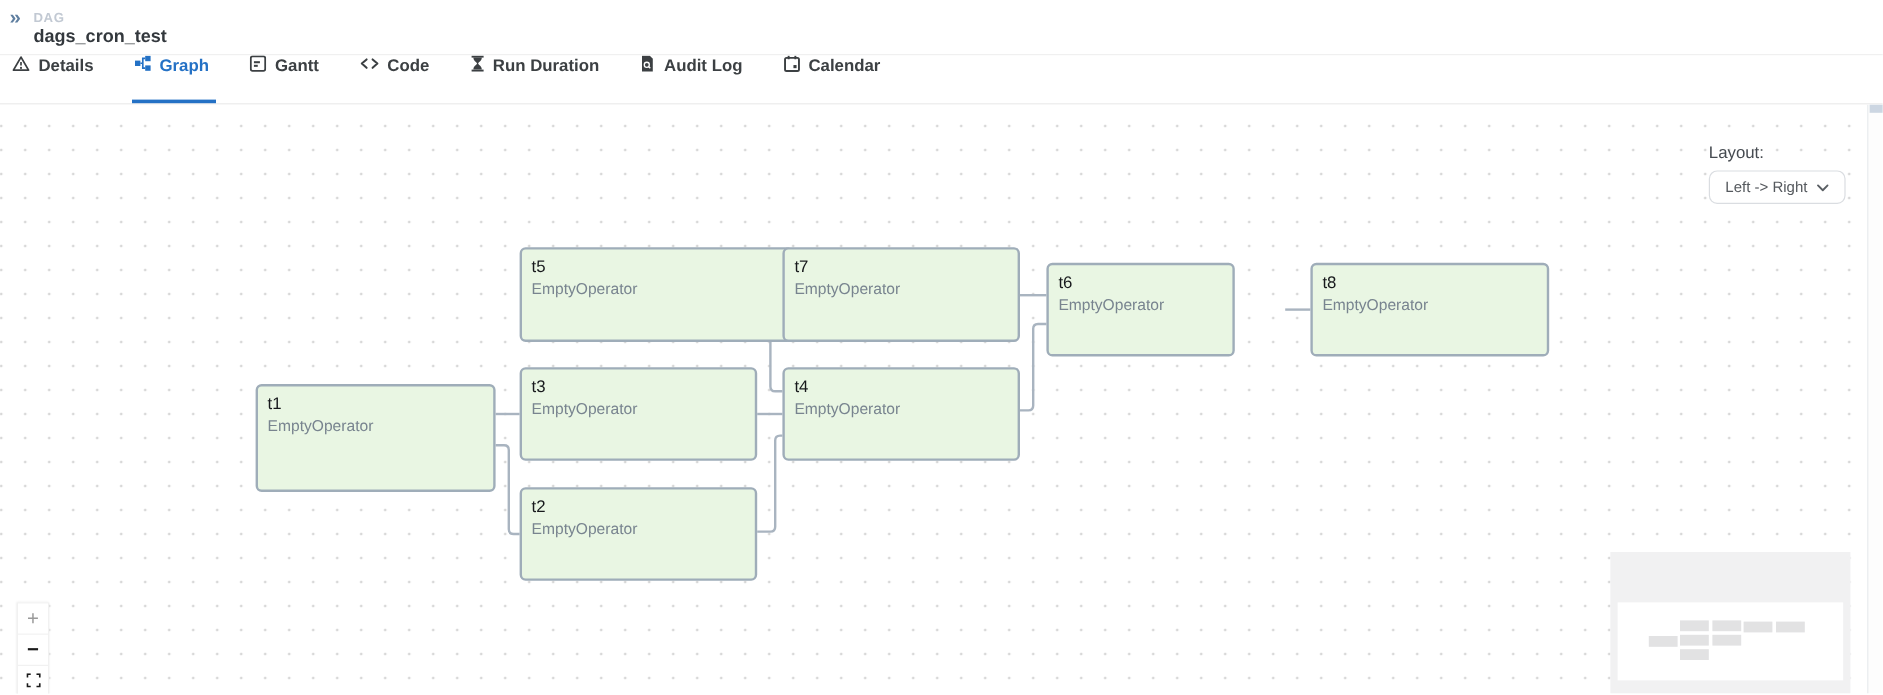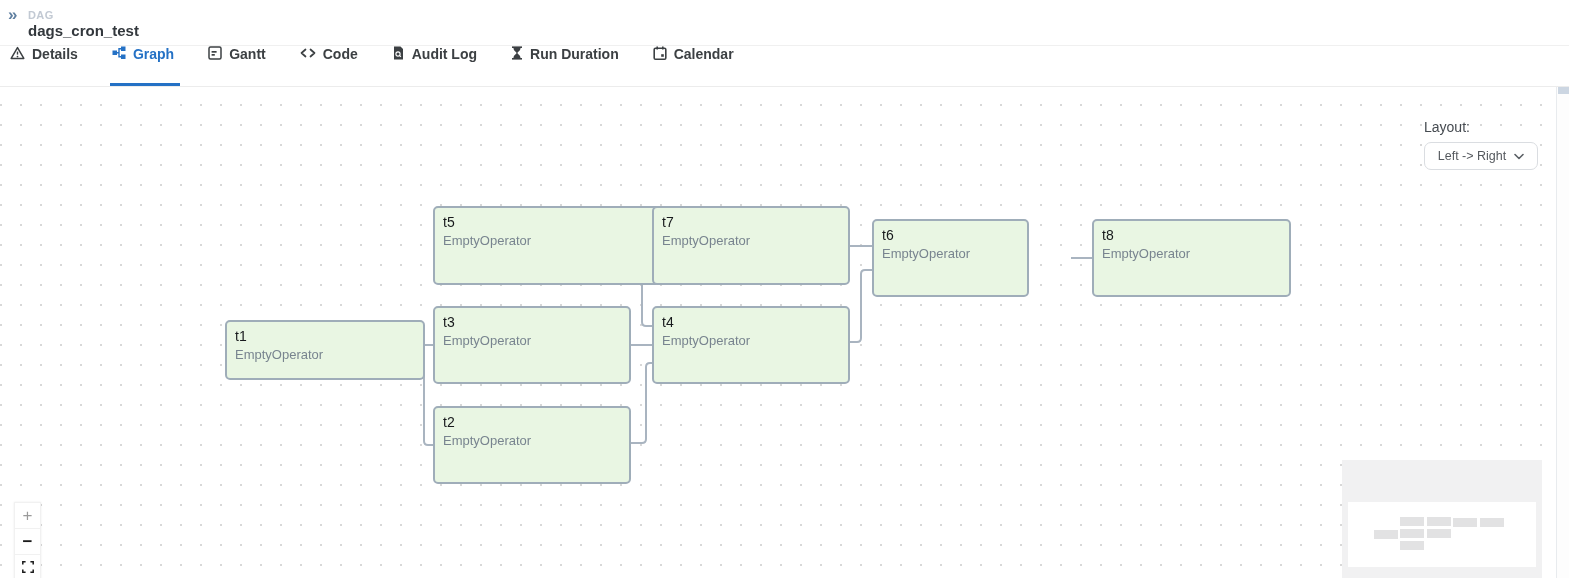--- a/index.html
+++ b/index.html
@@ -103,37 +103,37 @@
     <div class="tab">
       <span>
         <svg width="16" height="14" viewBox="0 0 16 14">
             <path d="M5.5 3.5 L1.5 7 L5.5 10.5 M10.5 3.5 L14.5 7 L10.5 10.5" fill="none" stroke="currentColor" stroke-width="1.7" stroke-linecap="round" stroke-linejoin="round"></path>
           </svg>
       </span>
       <span>Code</span>
     </div>
     <div class="tab">
       <span>
+        <svg width="12" height="14" viewBox="0 0 12 14">
+            <rect x="1" y="0.4" width="10" height="1.6" fill="currentColor"></rect>
+            <rect x="1" y="12" width="10" height="1.6" fill="currentColor"></rect>
+            <path d="M2.5 2 C2.5 5 5 5.6 5.6 7 C5 8.4 2.5 9 2.5 12 H9.5 C9.5 9 7 8.4 6.4 7 C7 5.6 9.5 5 9.5 2 Z" fill="currentColor"></path>
+          </svg>
+      </span>
+      <span>Run Duration</span>
+    </div>
+    <div class="tab">
+      <span>
         <svg width="13" height="14" viewBox="0 0 13 14">
             <path d="M2 0.5 h6.5 L11 3 v10.5 H2 Z" fill="currentColor"></path>
             <circle cx="6" cy="8" r="2.1" fill="none" stroke="#fff" stroke-width="1.1"></circle>
             <line x1="7.4" y1="9.4" x2="8.9" y2="10.9" stroke="#fff" stroke-width="1.1"></line>
           </svg>
       </span>
       <span>Audit Log</span>
-    </div>
-    <div class="tab">
-      <span>
-        <svg width="12" height="14" viewBox="0 0 12 14">
-            <rect x="1" y="0.4" width="10" height="1.6" fill="currentColor"></rect>
-            <rect x="1" y="12" width="10" height="1.6" fill="currentColor"></rect>
-            <path d="M2.5 2 C2.5 5 5 5.6 5.6 7 C5 8.4 2.5 9 2.5 12 H9.5 C9.5 9 7 8.4 6.4 7 C7 5.6 9.5 5 9.5 2 Z" fill="currentColor"></path>
-          </svg>
-      </span>
-      <span>Run Duration</span>
     </div>
     <div class="tab">
       <span>
         <svg width="14" height="14" viewBox="0 0 14 14">
             <rect x="1.2" y="2.2" width="11.6" height="11" rx="1.3" fill="none" stroke="currentColor" stroke-width="1.6"></rect>
             <line x1="4.2" y1="0.4" x2="4.2" y2="3.4" stroke="currentColor" stroke-width="1.6"></line>
             <line x1="9.8" y1="0.4" x2="9.8" y2="3.4" stroke="currentColor" stroke-width="1.6"></line>
             <rect x="8.2" y="8.2" width="2.6" height="2.6" fill="currentColor"></rect>
           </svg>
       </span>
@@ -146,21 +146,21 @@
         <path d="M413,258 L433,258" class="edge" stroke="#a9b4c0"></path>
         <path d="M413,284 L420,284 Q424,284 424,288 L424,354 Q424,358 428,358 L433,358" class="edge" stroke="#a9b4c0"></path>
         <path d="M631,160 L638,160 Q642,160 642,164 L642,235 Q642,239 646,239 L652,239" class="edge" stroke="#a9b4c0"></path>
         <path d="M631,258 L652,258" class="edge" stroke="#a9b4c0"></path>
         <path d="M631,356 L642,356 Q646,356 646,352 L646,280 Q646,276 650,276 L652,276" class="edge" stroke="#a9b4c0"></path>
         <path d="M850,159 L872,159" class="edge" stroke="#a9b4c0"></path>
         <path d="M850,255 L857,255 Q861,255 861,251 L861,187 Q861,183 865,183 L872,183" class="edge" stroke="#a9b4c0"></path>
         <path d="M1071,171 L1092,171" class="edge" stroke="#a9b4c0"></path>
       </svg>
     <div id="nodes-layer">
-        <div class="node" style="left: 225px; top: 233px; width: 200px; height: 60px; background: rgb(233, 246, 227); border-color: rgb(159, 173, 185);">
+        <div class="node" style="left: 213px; top: 233px; width: 200px; height: 90px; background: rgb(233, 246, 227); border-color: rgb(159, 173, 185);">
           <div class="node-id">t1</div>
           <div class="node-op">EmptyOperator</div>
         </div>
         <div class="node" style="left: 433px; top: 319px; width: 198px; height: 78px; background: rgb(233, 246, 227); border-color: rgb(159, 173, 185);">
           <div class="node-id">t2</div>
           <div class="node-op">EmptyOperator</div>
         </div>
         <div class="node" style="left: 433px; top: 219px; width: 198px; height: 78px; background: rgb(233, 246, 227); border-color: rgb(159, 173, 185);">
           <div class="node-id">t3</div>
           <div class="node-op">EmptyOperator</div>

